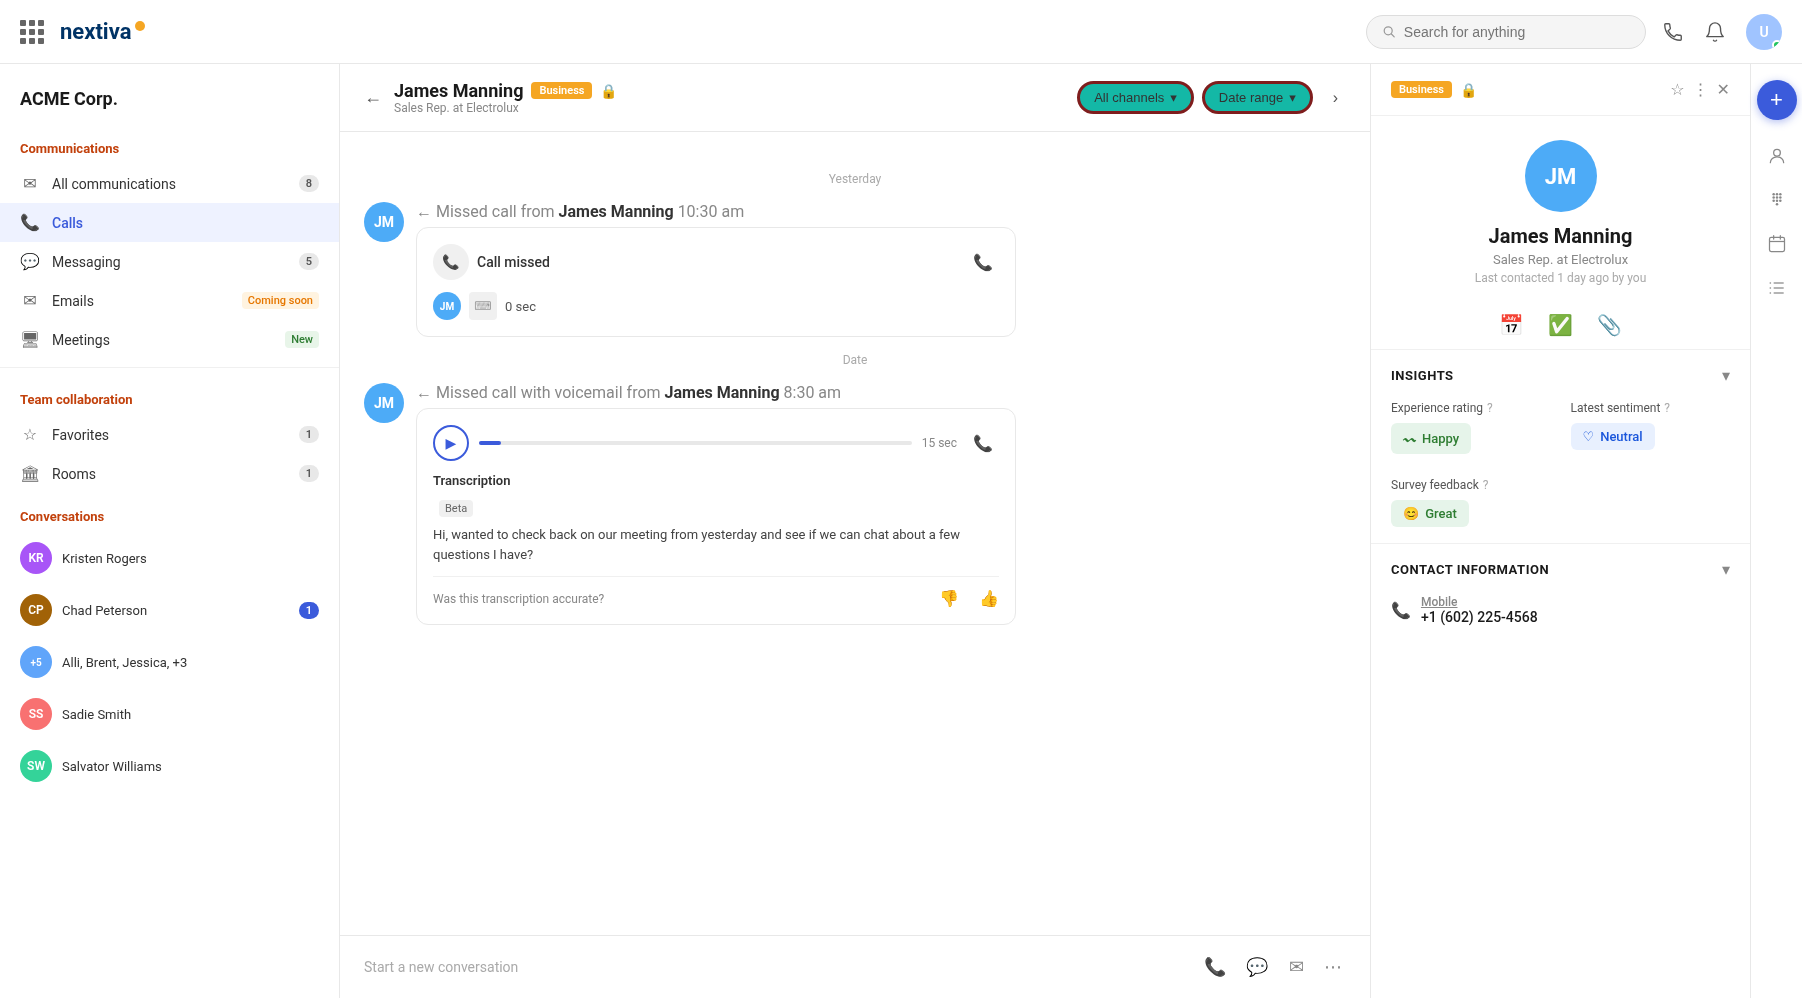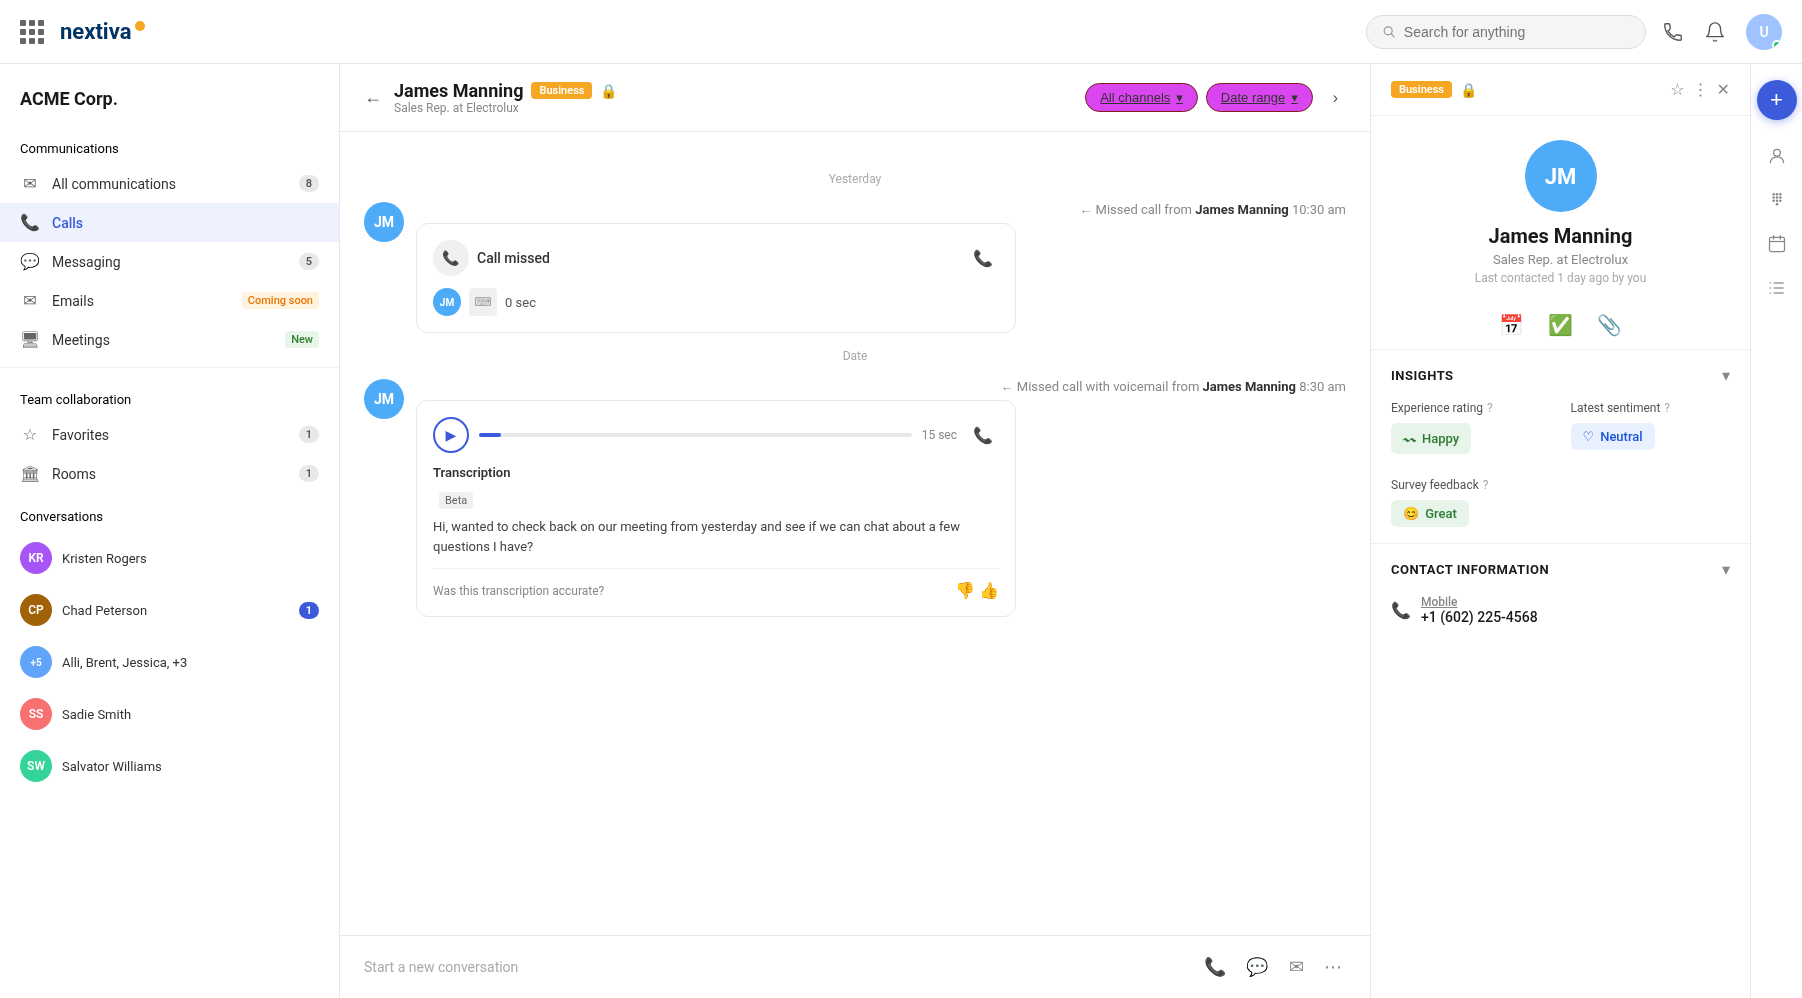--- a/index.html
+++ b/index.html
@@ -19,21 +19,21 @@
     .avatar-circle { width: 36px; height: 36px; border-radius: 50%; background: #ccc; overflow: hidden; display: flex; align-items: center; justify-content: center; font-size: 14px; font-weight: 600; color: #fff; position: relative; }
     .avatar-online { position: absolute; bottom: 0; right: 0; width: 10px; height: 10px; background: #22c55e; border-radius: 50%; border: 2px solid #fff; }
 
     
     .main { display: flex; flex: 1; overflow: hidden; }
 
     
     .sidebar { width: 340px; background: #fff; border-right: 1px solid #e8e8e8; display: flex; flex-direction: column; overflow-y: auto; flex-shrink: 0; }
     .sidebar-header { padding: 24px 20px 16px; }
     .sidebar-title { font-size: 18px; font-weight: 700; color: #1a1a1a; }
-    .sidebar-section-label { font-size: 13px; font-weight: 400; color: #000000; padding: 16px 20px 8px; }
+    .sidebar-section-label { font-size: 13px; font-weight: 700; color: #c2410c; padding: 16px 20px 8px; }
     .sidebar-item { display: flex; align-items: center; padding: 10px 20px; cursor: pointer; gap: 12px; }
     .sidebar-item.active { background: #eef2ff; }
     .sidebar-item-label { font-size: 14px; color: #333; flex: 1; }
     .sidebar-item.active .sidebar-item-label { color: #3b5bdb; font-weight: 500; }
     .badge { background: #e8e8e8; color: #555; font-size: 11px; font-weight: 600; border-radius: 10px; padding: 2px 7px; }
     .badge-blue { background: #3b5bdb; color: #fff; }
     .tag-coming-soon { background: #fff3e0; color: #e67700; font-size: 11px; border-radius: 4px; padding: 2px 6px; font-weight: 500; }
     .tag-new { background: #e8f5e9; color: #2e7d32; font-size: 11px; border-radius: 4px; padding: 2px 6px; font-weight: 500; }
     .icon-sm { font-size: 16px; color: #666; width: 20px; text-align: center; }
     .divider { height: 1px; background: #f0f0f0; margin: 8px 0; }
@@ -45,30 +45,30 @@
 
     
     .chat-area { flex: 1; display: flex; flex-direction: column; background: #fff; position: relative; }
     .chat-header { display: flex; align-items: center; padding: 16px 24px; border-bottom: 1px solid #e8e8e8; gap: 12px; flex-shrink: 0; }
     .back-btn { background: none; border: none; cursor: pointer; color: #555; font-size: 18px; }
     .chat-contact-name { font-size: 18px; font-weight: 700; color: #1a1a1a; }
     .chat-contact-sub { font-size: 12px; color: #888; }
     .tag-business { background: #f5a623; color: #fff; font-size: 11px; border-radius: 4px; padding: 2px 8px; font-weight: 600; }
     .lock-icon { font-size: 14px; color: #aaa; }
     .header-filters { display: flex; gap: 8px; margin-left: auto; }
-    .filter-btn { display: flex; align-items: center; gap: 6px; border: 1px solid #7f1d1d; border-radius: 20px; padding: 6px 14px; background: #d946ef; cursor: pointer; font-size: 13px; color: #333; text-decoration: underline; }
+    .filter-btn { display: flex; align-items: center; gap: 6px; border: 3px solid #7f1d1d; border-radius: 20px; padding: 6px 14px; background: #14b8a6; cursor: pointer; font-size: 13px; color: #333; }
     .collapse-btn { background: none; border: none; cursor: pointer; font-size: 16px; color: #555; padding: 4px 8px; }
 
     
     .messages-container { flex: 1; overflow-y: auto; padding: 24px; }
     .date-divider { text-align: center; font-size: 12px; color: #aaa; margin: 16px 0; }
     .message-row { display: flex; gap: 12px; margin-bottom: 16px; align-items: flex-start; }
     .msg-avatar { width: 40px; height: 40px; border-radius: 50%; background: #4dabf7; display: flex; align-items: center; justify-content: center; font-size: 14px; font-weight: 700; color: #fff; flex-shrink: 0; }
     .msg-bubble-wrap { flex: 1; }
-    .msg-header { font-size: 13px; color: #888; margin-bottom: 6px; text-align: right; }
+    .msg-header { font-size: 16px; color: #888; margin-bottom: 6px; }
     .msg-header strong { color: #333; }
     .msg-card { background: #fff; border: 1px solid #e8e8e8; border-radius: 12px; padding: 16px; max-width: 600px; }
     .missed-call-row { display: flex; align-items: center; gap: 8px; margin-bottom: 12px; }
     .missed-call-icon { width: 36px; height: 36px; border-radius: 50%; background: #f0f0f0; display: flex; align-items: center; justify-content: center; font-size: 14px; color: #999; }
     .missed-call-text { font-size: 14px; font-weight: 500; color: #333; }
     .call-duration-row { display: flex; align-items: center; gap: 8px; }
     .caller-avatar-sm { width: 28px; height: 28px; border-radius: 50%; background: #4dabf7; display: flex; align-items: center; justify-content: center; font-size: 10px; font-weight: 700; color: #fff; }
     .voicemail-icon { width: 28px; height: 28px; border-radius: 4px; background: #f0f0f0; display: flex; align-items: center; justify-content: center; font-size: 12px; color: #999; }
     .duration-text { font-size: 13px; color: #555; }
     .phone-action-btn { margin-left: auto; width: 32px; height: 32px; background: none; border: none; cursor: pointer; color: #4dabf7; font-size: 16px; }
@@ -76,21 +76,21 @@
     
     .voicemail-card { background: #fff; border: 1px solid #e8e8e8; border-radius: 12px; padding: 16px; max-width: 600px; }
     .audio-player { display: flex; align-items: center; gap: 10px; margin-bottom: 12px; }
     .play-btn { width: 36px; height: 36px; border-radius: 50%; border: 2px solid #3b5bdb; background: #fff; display: flex; align-items: center; justify-content: center; cursor: pointer; color: #3b5bdb; font-size: 14px; }
     .audio-bar { flex: 1; height: 4px; background: #e8e8e8; border-radius: 2px; position: relative; }
     .audio-progress { width: 5%; height: 100%; background: #3b5bdb; border-radius: 2px; }
     .audio-time { font-size: 12px; color: #888; }
     .transcription-label { font-size: 13px; font-weight: 600; color: #333; }
     .transcription-badge { background: #f0f0f0; color: #666; font-size: 11px; border-radius: 4px; padding: 2px 6px; margin-left: 6px; }
     .transcription-text { font-size: 13px; color: #444; margin-top: 8px; line-height: 1.5; }
-    .feedback-row { display: flex; align-items: center; gap: 4px; margin-top: 12px; padding-top: 12px; border-top: 1px solid #f0f0f0; }
+    .feedback-row { display: flex; align-items: center; gap: 20px; margin-top: 12px; padding-top: 12px; border-top: 1px solid #f0f0f0; }
     .feedback-question { font-size: 12px; color: #888; flex: 1; }
     .feedback-btn { background: none; border: none; cursor: pointer; font-size: 16px; color: #aaa; }
 
     
     .chat-input-area { padding: 16px 24px; border-top: 1px solid #e8e8e8; display: flex; align-items: center; gap: 12px; background: #fff; flex-shrink: 0; }
     .chat-input-placeholder { flex: 1; font-size: 14px; color: #aaa; }
     .input-action-btn { background: none; border: none; cursor: pointer; font-size: 18px; color: #888; padding: 4px; }
 
     
     .right-panel { width: 380px; background: #fff; border-left: 1px solid #e8e8e8; overflow-y: auto; flex-shrink: 0; }

